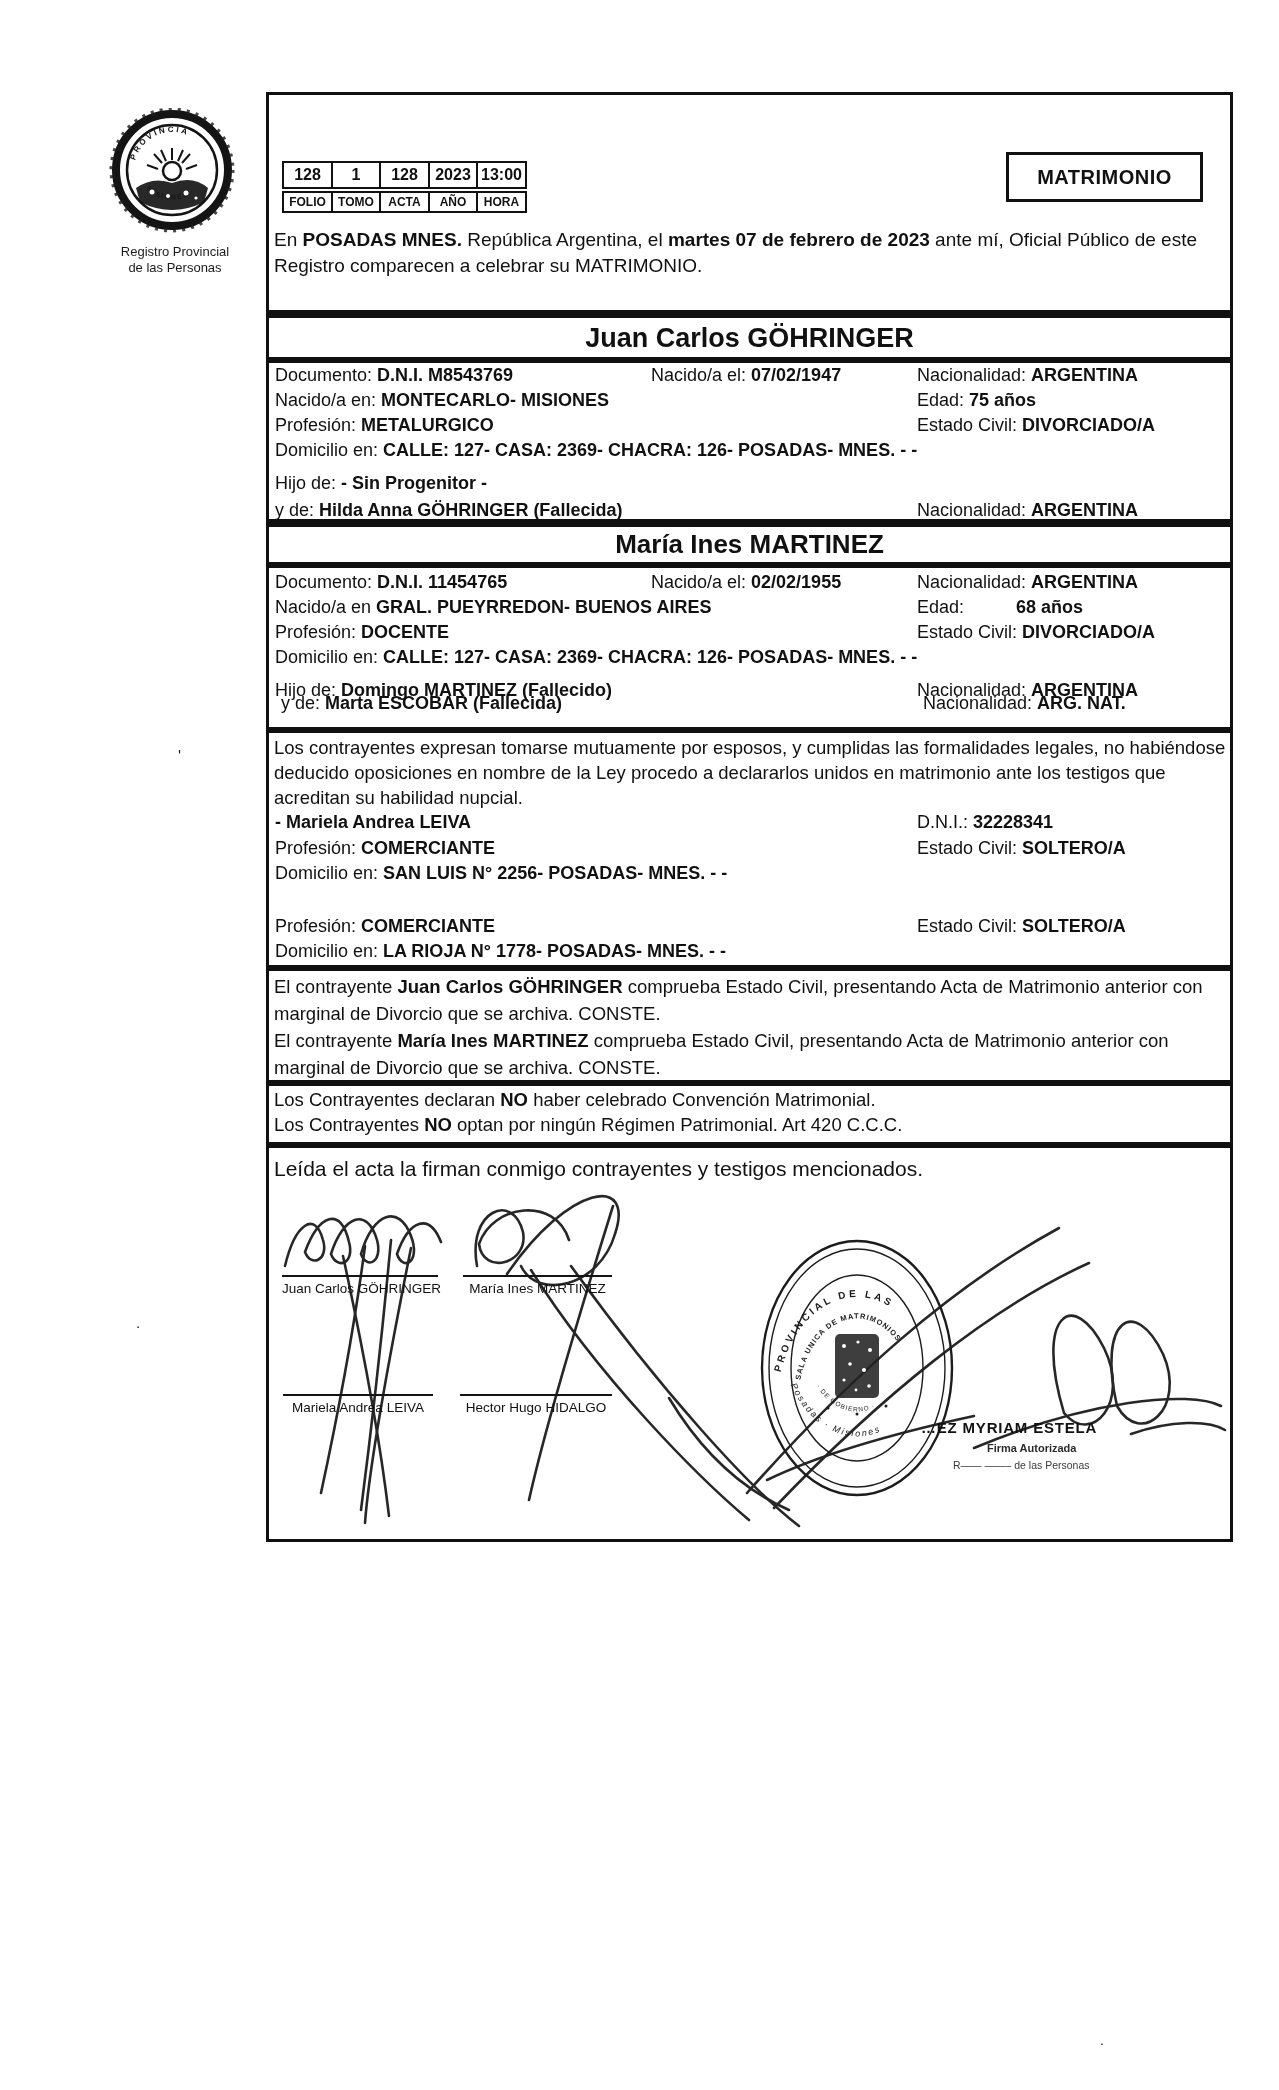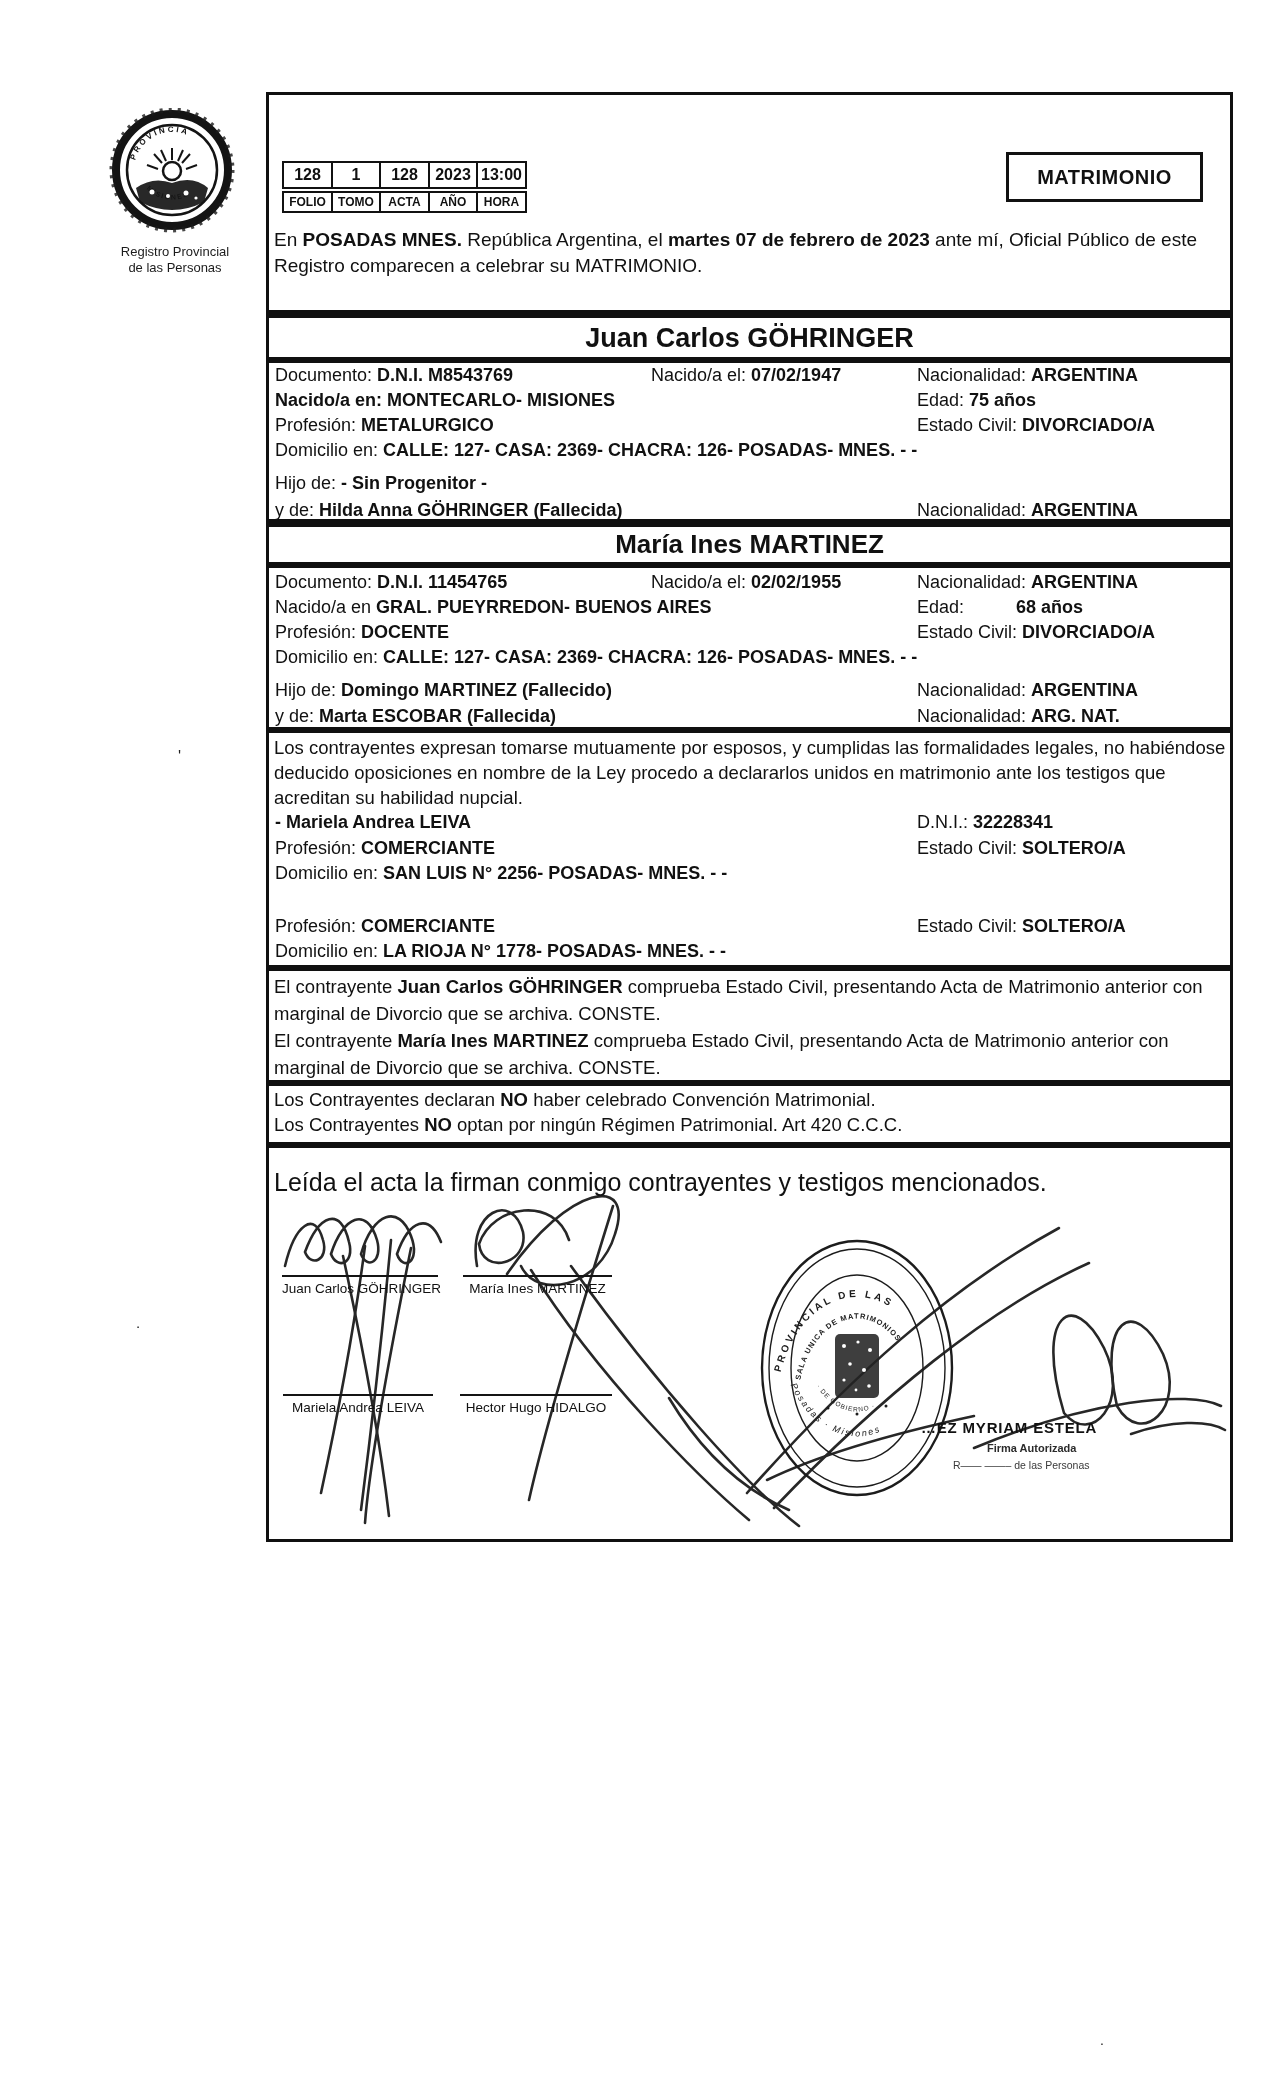--- a/index.html
+++ b/index.html
@@ -45,21 +45,21 @@
 
   .row{position:absolute;left:0;right:0;height:23px;font-size:18px;white-space:nowrap;}
   .cl{position:absolute;left:6px;}
   .cm{position:absolute;left:382px;}
   .cr{position:absolute;left:648px;}
 
   .para{position:absolute;font-size:18.5px;line-height:25px;}
   .decl{left:5px;top:2px;width:952px;}
   .proof{left:5px;width:952px;line-height:27px;}
   .regime-line{position:absolute;left:5px;font-size:18.5px;white-space:nowrap;}
-  .closing{position:absolute;left:5px;top:20px;font-size:25px;white-space:nowrap;}
+  .closing{position:absolute;left:5px;top:9px;font-size:21px;white-space:nowrap;}
 
   .sig-line{position:absolute;border-top:2.5px solid #141414;}
   .sig-label{position:absolute;font-size:13.5px;text-align:center;white-space:nowrap;}
 
   .scribbles{position:absolute;left:0;top:0;}
   .stamp-wrap{position:absolute;left:489px;top:90px;width:200px;height:262px;}
 
   .official-name{position:absolute;left:652px;top:271px;font-size:15px;font-weight:700;letter-spacing:.8px;white-space:nowrap;}
   .official-role{position:absolute;left:718px;top:294px;font-size:11px;font-weight:600;color:#2b2b2b;white-space:nowrap;}
   .official-org{position:absolute;left:684px;top:311px;font-size:10.5px;color:#3a3a3a;white-space:nowrap;}
@@ -139,21 +139,21 @@
       <div class="party-name">Juan Carlos GÖHRINGER</div>
     </div>
 
     <div class="sec sec-groom">
       <div class="row" style="top:2px;">
         <span class="cl"><span style="font-weight: 400;">Documento: </span><span style="font-weight: 700;">D.N.I. M8543769</span></span>
         <span class="cm"><span style="font-weight: 400;">Nacido/a el: </span><span style="font-weight: 700;">07/02/1947</span></span>
         <span class="cr"><span style="font-weight: 400;">Nacionalidad: </span><span style="font-weight: 700;">ARGENTINA</span></span>
       </div>
       <div class="row" style="top:27px;">
-        <span class="cl"><span style="font-weight: 700;">Nacido/a en: </span><span style="font-weight: 700;">MONTECARLO- MISIONES</span></span>
+        <span class="cl"><span style="font-weight: 400;">Nacido/a en: </span><span style="font-weight: 700;">MONTECARLO- MISIONES</span></span>
         <span class="cr"><span style="font-weight: 400;">Edad: </span><span style="font-weight: 700;">75 años</span></span>
       </div>
       <div class="row" style="top:52px;">
         <span class="cl"><span style="font-weight: 400;">Profesión: </span><span style="font-weight: 700;">METALURGICO</span></span>
         <span class="cr"><span style="font-weight: 400;">Estado Civil: </span><span style="font-weight: 700;">DIVORCIADO/A</span></span>
       </div>
       <div class="row" style="top:77px;">
         <span class="cl"><span style="font-weight: 400;">Domicilio en: </span><span style="font-weight: 700;">CALLE: 127- CASA: 2369- CHACRA: 126- POSADAS- MNES. - -</span></span>
       </div>
       <div class="row" style="top:110px;">
@@ -183,21 +183,21 @@
         <span class="cl"><span style="font-weight: 400;">Profesión: </span><span style="font-weight: 700;">DOCENTE</span></span>
         <span class="cr"><span style="font-weight: 400;">Estado Civil: </span><span style="font-weight: 700;">DIVORCIADO/A</span></span>
       </div>
       <div class="row" style="top:79px;">
         <span class="cl"><span style="font-weight: 400;">Domicilio en: </span><span style="font-weight: 700;">CALLE: 127- CASA: 2369- CHACRA: 126- POSADAS- MNES. - -</span></span>
       </div>
       <div class="row" style="top:112px;padding-left:20px;">
         <span class="cl"><span style="font-weight: 400;">Hijo de: </span><span style="font-weight: 700;">Domingo MARTINEZ (Fallecido)</span></span>
         <span class="cr"><span style="font-weight: 400;">Nacionalidad: </span><span style="font-weight: 700;">ARGENTINA</span></span>
       </div>
-      <div class="row" style="top:138px;">
+      <div class="row" style="top:125px;margin-left:6px;">
         <span class="cl"><span style="font-weight: 400;">y de: </span><span style="font-weight: 700;">Marta ESCOBAR (Fallecida)</span></span>
         <span class="cr"><span style="font-weight: 400;">Nacionalidad: </span><span style="font-weight: 700;">ARG. NAT.</span></span>
       </div>
     </div>
 
     <div class="sec sec-witness">
       <div class="para decl">Los contrayentes expresan tomarse mutuamente por esposos, y cumplidas las formalidades legales, no habiéndose deducido oposiciones en nombre de la Ley procedo a declararlos unidos en matrimonio ante los testigos que acreditan su habilidad nupcial.</div>
       <div class="row" style="top:79px;">
         <span class="cl"><span style="font-weight: 700;">- Mariela Andrea LEIVA</span></span>
         <span class="cr"><span style="font-weight: 400;">D.N.I.: </span><span style="font-weight: 700;">32228341</span></span>

